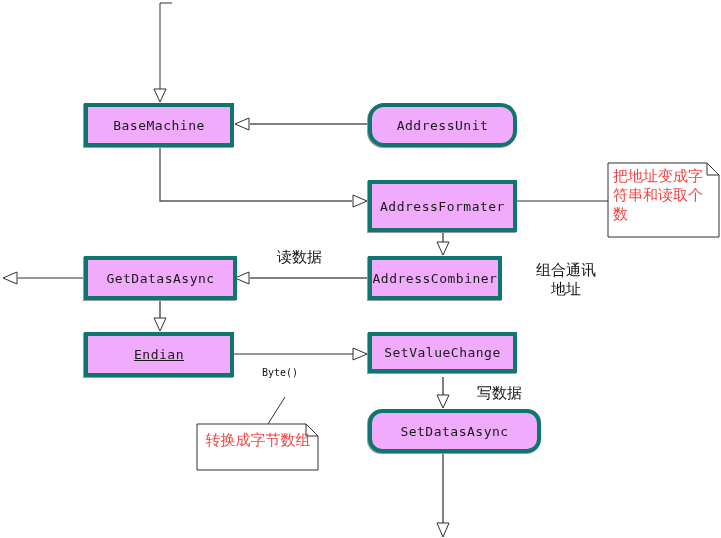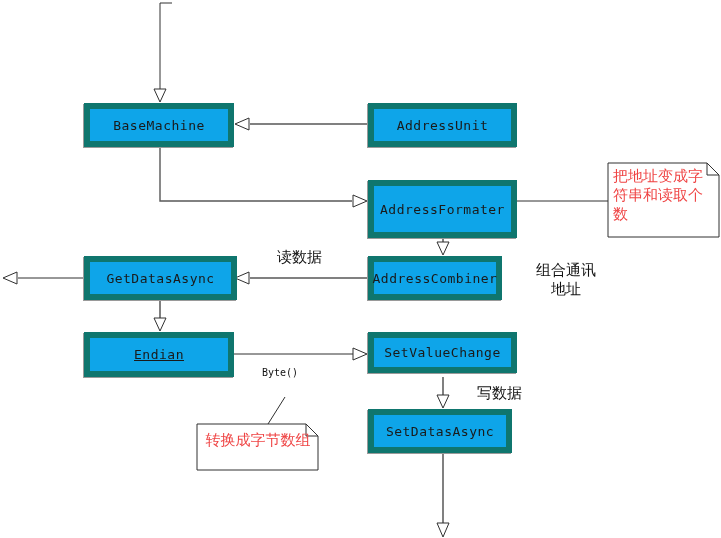--- a/index.html
+++ b/index.html
@@ -2,21 +2,21 @@
 <html><head>
 <meta charset="utf-8">
 <style>
   html,body{margin:0;padding:0;}
   body{
     width:721px;height:538px;position:relative;background:#ffffff;
     font-family:"DejaVu Sans","Liberation Sans",sans-serif;overflow:hidden;
   }
   #wires{position:absolute;left:0;top:0;width:721px;height:538px;}
   .node{
-    position:absolute;background:#0ea5e9;border:6px solid #0f766e;
+    position:absolute;background:#f0abfc;border:4px solid #0f766e;
     box-shadow:-1px 1px 0 #9a9a9a;
     display:flex;align-items:center;justify-content:center;
     font-family:"DejaVu Sans Mono","Liberation Mono",monospace;
     font-size:13px;color:#1a1a1a;letter-spacing:0.5px;box-sizing:border-box;
   }
   .note-text{
     position:absolute;font-size:15px;line-height:1.25;color:#ef4444;
   }
   .edge-label{
     position:absolute;font-size:15px;color:#111;white-space:nowrap;
@@ -67,33 +67,33 @@
 
   <path d="M608,163 H707 L719,175 V237 H608 Z" fill="#ffffff" stroke="#303030" stroke-width="1"></path>
   <polyline points="707,163 707,175 719,175" fill="none" stroke="#303030" stroke-width="1"></polyline>
 
   <path d="M197,424 H306 L318,436 V470 H197 Z" fill="#ffffff" stroke="#303030" stroke-width="1"></path>
   <polyline points="306,424 306,436 318,436" fill="none" stroke="#303030" stroke-width="1"></polyline>
 </svg>
 
 <div class="node" style="left:84px;top:103px;width:150px;height:44px;">BaseMachine</div>
 
-<div class="node" style="left:368px;top:103px;width:149px;height:44px;">AddressUnit</div>
+<div class="node" style="left:368px;top:103px;width:149px;height:44px;border-radius:16px;">AddressUnit</div>
 
-<div class="node" style="left:368px;top:180px;width:149px;height:58px;">AddressFormater</div>
+<div class="node" style="left:368px;top:180px;width:149px;height:52px;">AddressFormater</div>
 
 <div class="node" style="left:84px;top:256px;width:153px;height:44px;">GetDatasAsync</div>
 
 <div class="node" style="left:368px;top:256px;width:134px;height:44px;">AddressCombiner</div>
 
 <div class="node" style="left:84px;top:332px;width:150px;height:45px;text-decoration:underline;">Endian</div>
 
 <div class="node" style="left:368px;top:332px;width:149px;height:41px;">SetValueChange</div>
 
-<div class="node" style="left:368px;top:409px;width:144px;height:44px;">SetDatasAsync</div>
+<div class="node" style="left:368px;top:409px;width:173px;height:44px;border-radius:14px;">SetDatasAsync</div>
 
 <div class="note-text wrap" style="left:613px;top:167px;width:94px;">把地址变成字符串和读取个数</div>
 
 <div class="note-text wrap" style="left:203px;top:431px;width:110px;text-align:center;">转换成字节数组</div>
 
 <div class="edge-label" style="left:277px;top:248px;">读数据</div>
 
 <div class="edge-label wrap" style="left:534px;top:261px;width:64px;text-align:center;white-space:normal;">组合通讯地址</div>
 
 <div class="edge-label mono" style="left:262px;top:367px;">Byte()</div>

